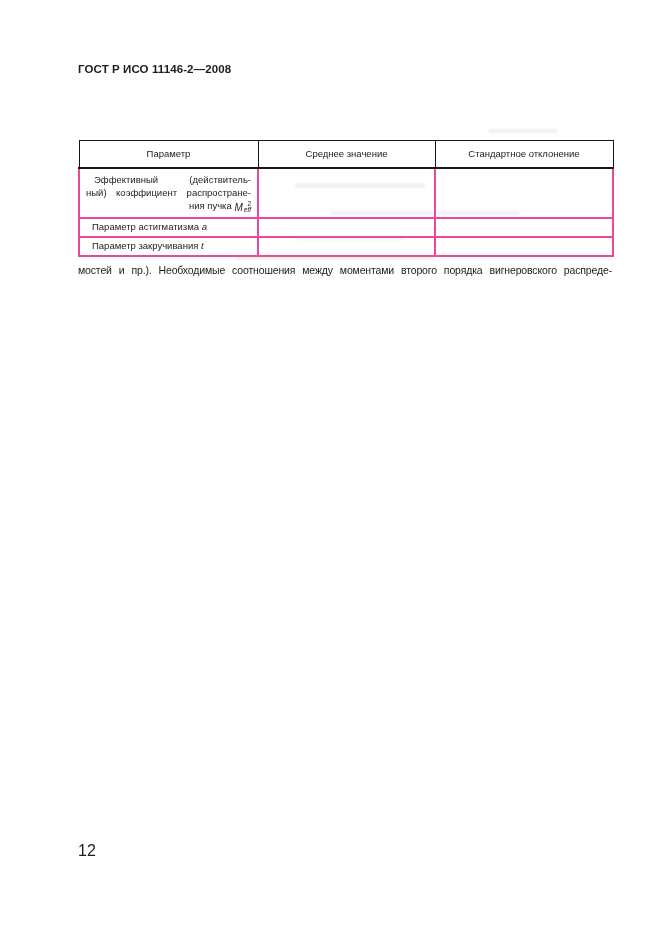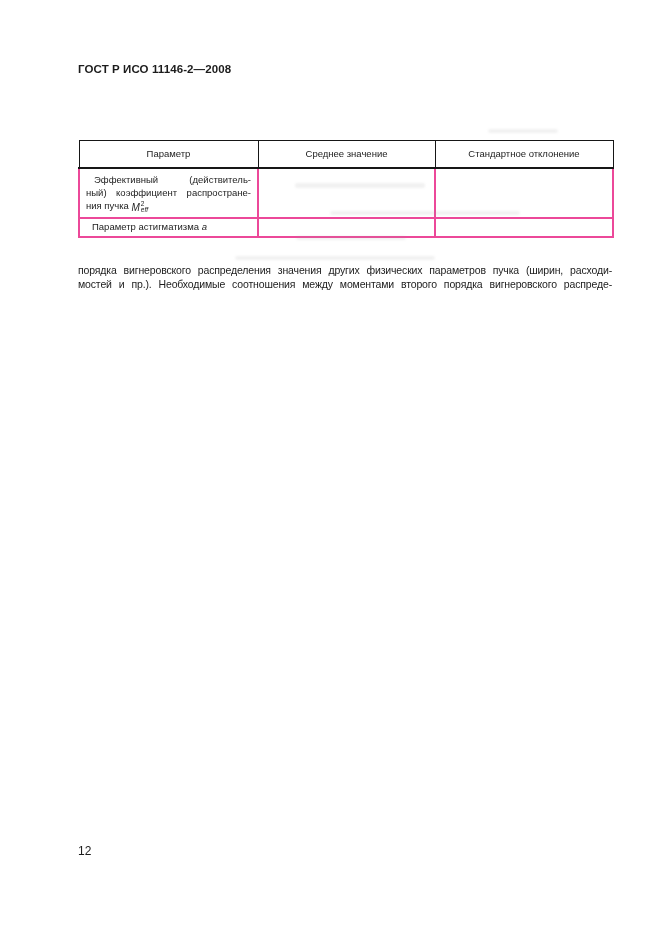--- a/index.html
+++ b/index.html
@@ -36,34 +36,34 @@
   }
   .doc-table th {
     border:1px solid #161616; border-bottom:2px solid #161616;
     height:27px; font-weight:normal; vertical-align:middle;
     padding:0 4px;
   }
   .doc-table td { border:2px solid #ec4899; background:#fff; }
   .doc-table tr.r1 { height:47px; }
   .doc-table tr.r2, .doc-table tr.r3 { height:19px;margin-top:8px; }
   .param-cell { vertical-align:top; padding:4px 6px 3px 6px; line-height:13px; }
-  .param-cell .tline { display:block; white-space:nowrap; }
+  .param-cell .tline { display:block; white-space:nowrap;text-align:right; }
   .param-cell .tj { text-align:justify; text-align-last:justify; }
   .param-cell .tind { text-indent:8px; }
   .param-cell-single { vertical-align:middle; padding:2px 6px 2px 12px; line-height:12px; }
   .sym { font-style:italic; }
   .formula { display:inline-flex; align-items:center; vertical-align:-2px; }
   .fbase { font-style:italic; font-size:10px; }
   .fstack { display:inline-flex; flex-direction:column; margin-left:1px; }
   .fsup, .fsub { font-size:6.5px; line-height:6px; display:block; }
   .fsub { font-style:italic; }
 
   .page-num {
     position:absolute; left:78px; top:844px;
-    font-size:12px; line-height:14px;
+    font-size:16px; line-height:14px;
   }
 
   .artifact {
     position:absolute; background:#9a9a9a; opacity:0.13;
     filter:blur(1px); border-radius:2px; pointer-events:none;
   }
   .a1 { left:488px; top:129px; width:70px;  height:4px; }
   .a2 { left:295px; top:183px; width:130px; height:5px; }
   .a3 { left:330px; top:211px; width:190px; height:4px; }
   .a4 { left:296px; top:236px; width:110px; height:4px; }
@@ -106,25 +106,31 @@
         <td></td>
         <td></td>
       </tr>
       <tr class="r2">
         <td class="param-cell-single">
           <span>Параметр астигматизма</span>&nbsp;<span class="sym">a</span>
         </td>
         <td></td>
         <td></td>
       </tr>
+      <tr class="r3">
+        <td class="param-cell-single">
+          <span>Параметр закручивания</span>&nbsp;<span class="sym">t</span>
+        </td>
+        <td></td>
+        <td></td>
+      </tr>
     </tbody>
   </table>
 
   <div class="para body-para">
-    <span class="pline jl">порядка вигнеровского распределения значения других физических параметров пучка (ширин, расходи-</span>
     <span class="pline jl">мостей и пр.). Необходимые соотношения между моментами второго порядка вигнеровского распреде-</span>
   </div>
 
   <div class="page-num">12</div>
 
   <div class="artifact a1"></div>
   <div class="artifact a2"></div>
   <div class="artifact a3"></div>
   <div class="artifact a4"></div>
   <div class="artifact a5"></div>

